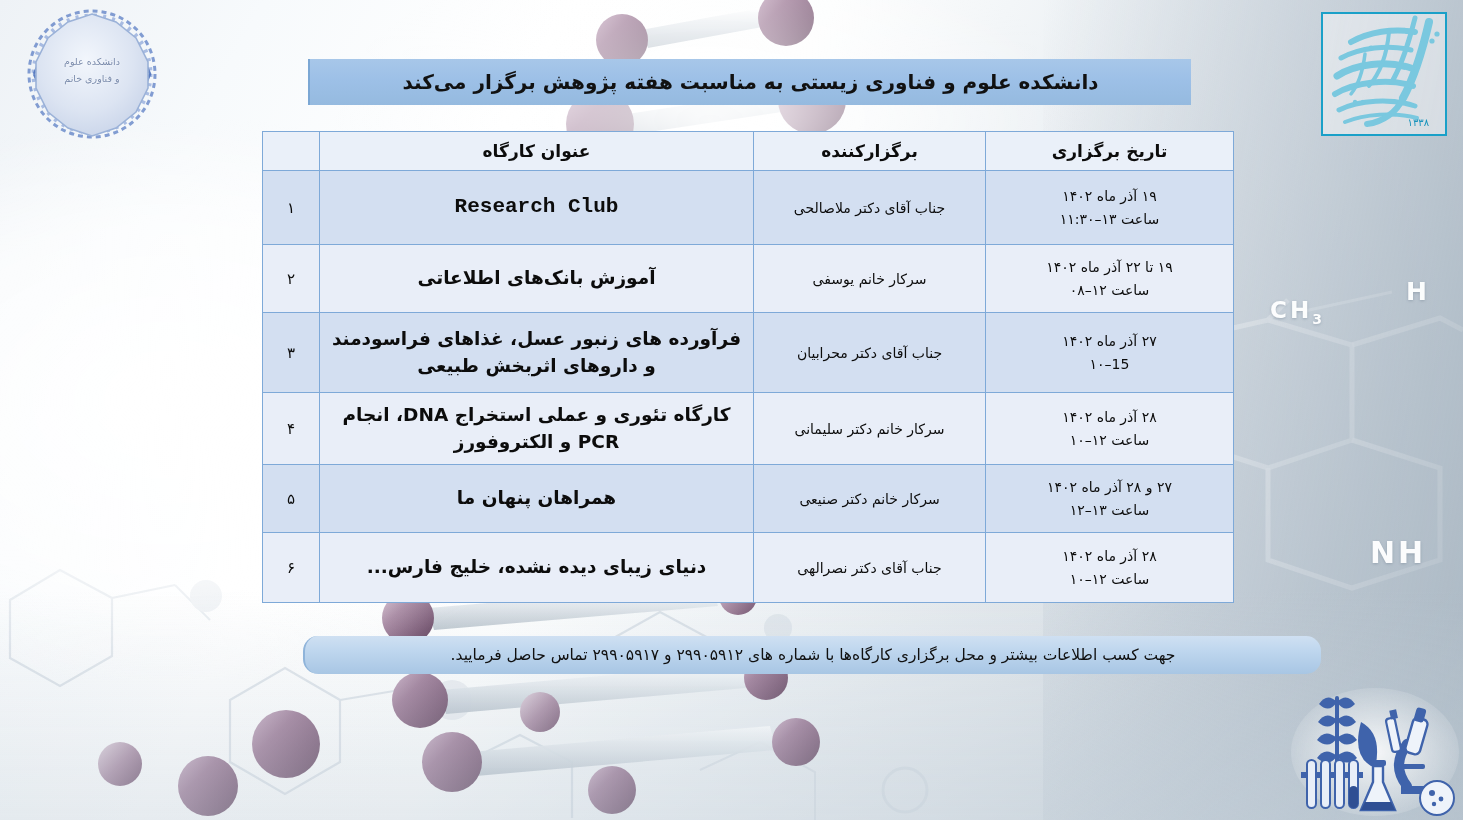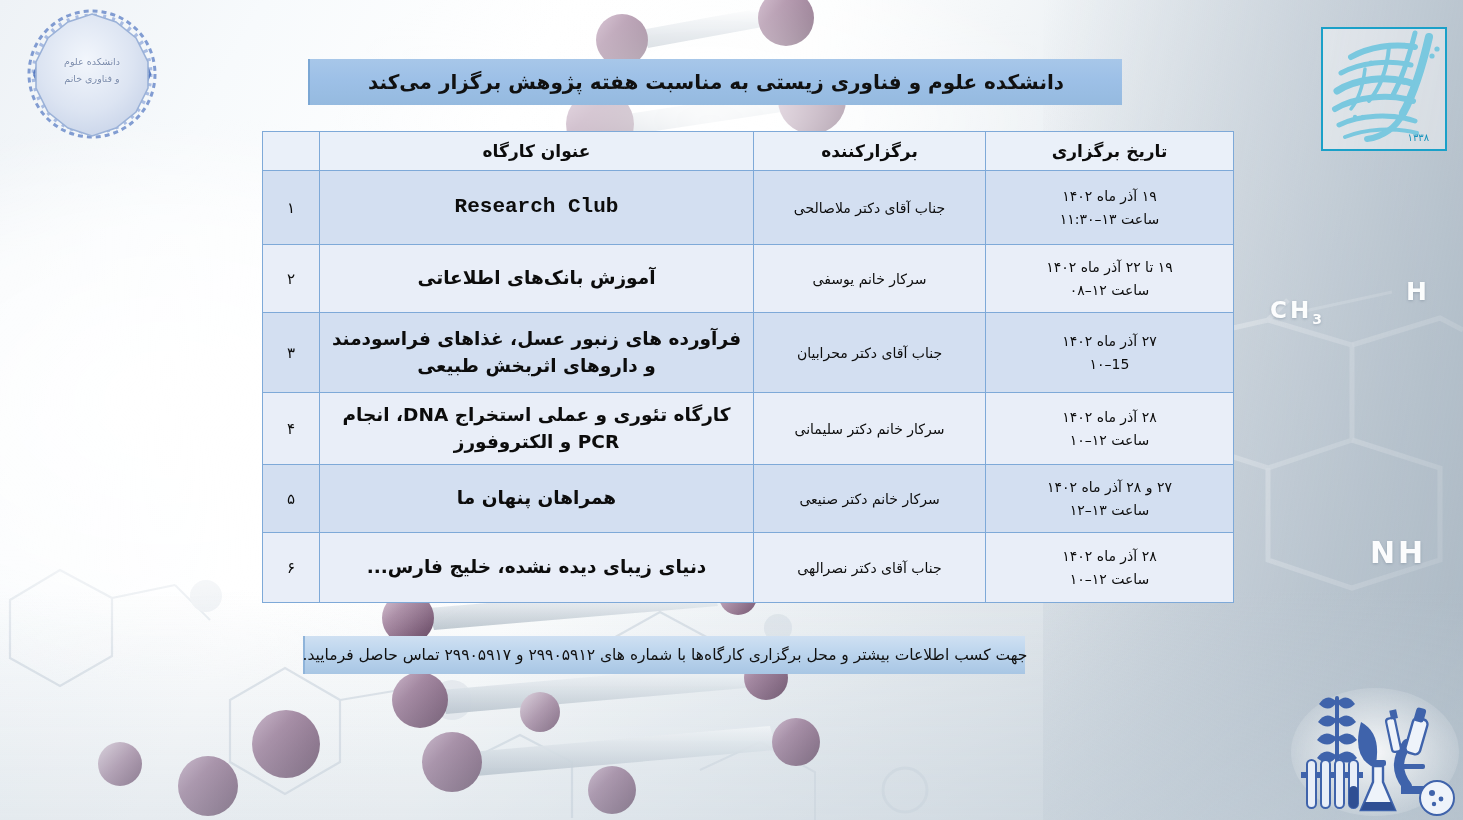--- a/index.html
+++ b/index.html
@@ -87,21 +87,21 @@
     font-size: 9.5px;
     line-height: 1.75;
     letter-spacing: 0.4px;
     text-shadow: 0 0 2px rgba(255,255,255,0.9);
     opacity: 0.78;
   }
 
   
   .univ-logo {
     position: absolute;
-    right: 8px; top: 17px;
+    right: 8px; top: 2px;
     width: 144px; height: 150px;
   }
   .univ-logo .frame {
     position: absolute;
     inset: 10px 8px 16px 10px;
     border: 2.5px solid #1aa0c8;
     background: rgba(255,255,255,0.42);
   }
   .univ-logo .year {
     position: absolute;
@@ -130,21 +130,21 @@
   }
   .chem-ch3 { left: 1270px; top: 297px; font-size: 23px; }
   .chem-ch3 sub { font-size: 14px; letter-spacing: 0; }
   .chem-h   { left: 1406px; top: 277px; font-size: 25px; }
   .chem-nh  { left: 1370px; top: 535px; font-size: 30px; }
 
   
   .title-banner {
     position: absolute;
     left: 308px; top: 59px;
-    width: 814px; height: 46px;
+    width: 883px; height: 46px;
     background: linear-gradient(180deg, #a7c7e9 0%, #9dc0e7 45%, #95badf 100%);
     border-left: 2px solid #7ba7d4;
     display: flex;
     align-items: center;
     justify-content: center;
   }
   .title-banner .txt {
     color: #111111;
     font-size: 20px;
     font-weight: bold;
@@ -193,26 +193,27 @@
   .r2 td { height: 68px; }
   .r3 td { height: 80px; }
   .r4 td { height: 72px; }
   .r5 td { height: 68px; }
   .r6 td { height: 70px; }
 
   
   .footer-banner {
     position: absolute;
     left: 303px; top: 636px;
-    width: 722px; height: 38px;
+    width: 1018px; height: 38px;
     background: linear-gradient(180deg, #cfe0f2 0%, #bed6ee 40%, #a8c6e4 100%);
     border-left: 2px solid #8fb4da;
     display: flex;
     align-items: center;
     justify-content: center;
+    border-radius: 15px;
   }
   .footer-banner .txt {
     color: #101010;
     font-size: 15.5px;
     white-space: nowrap;
   }
 </style>
 </head>
 <body>
 

